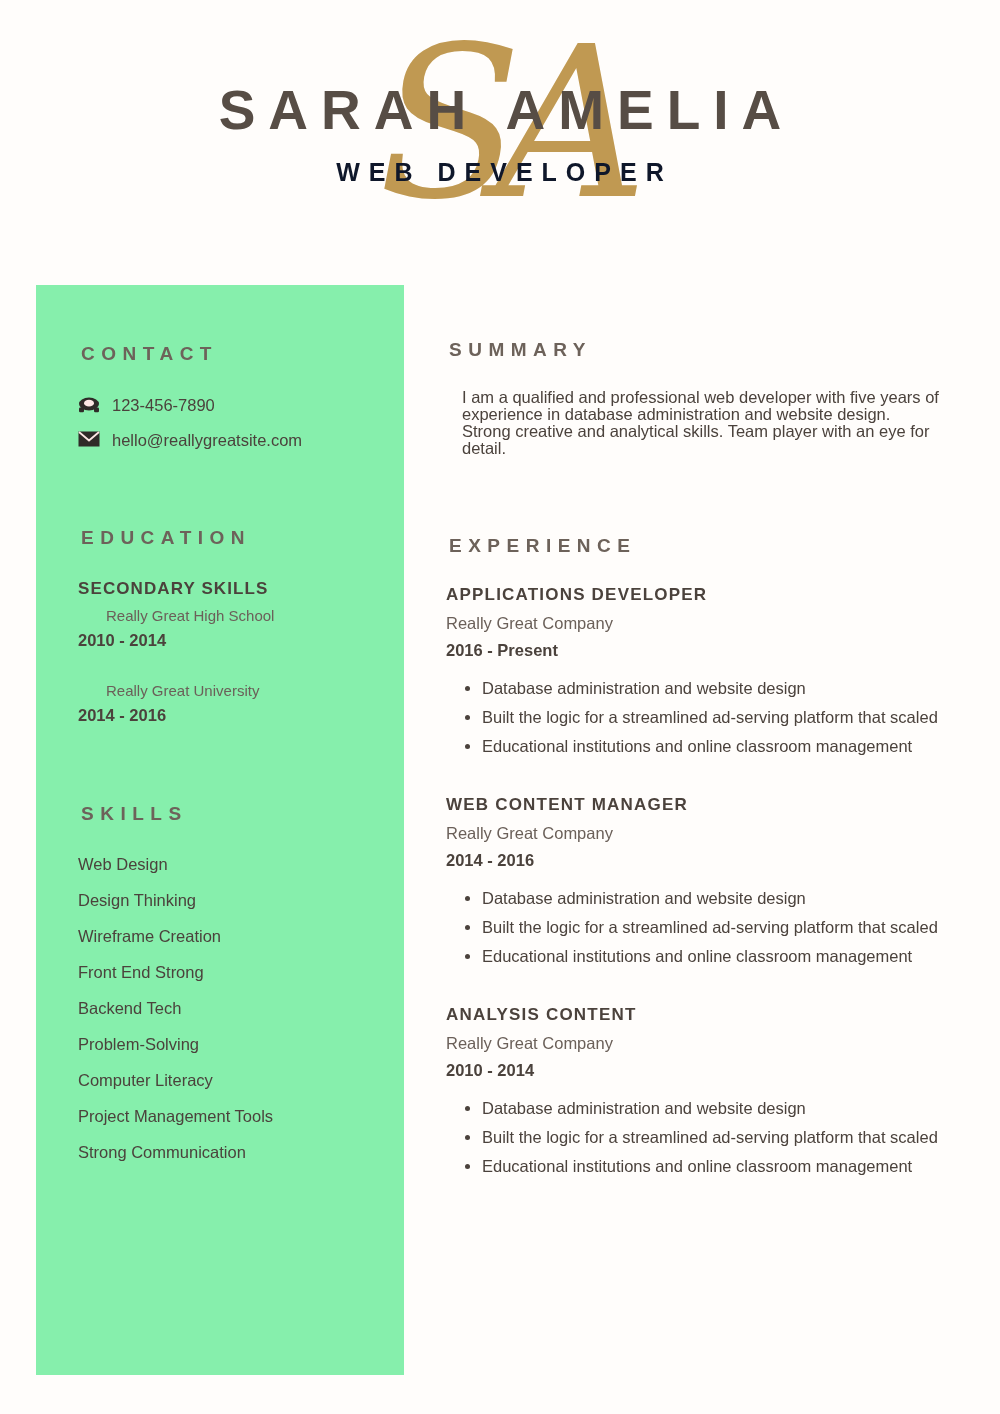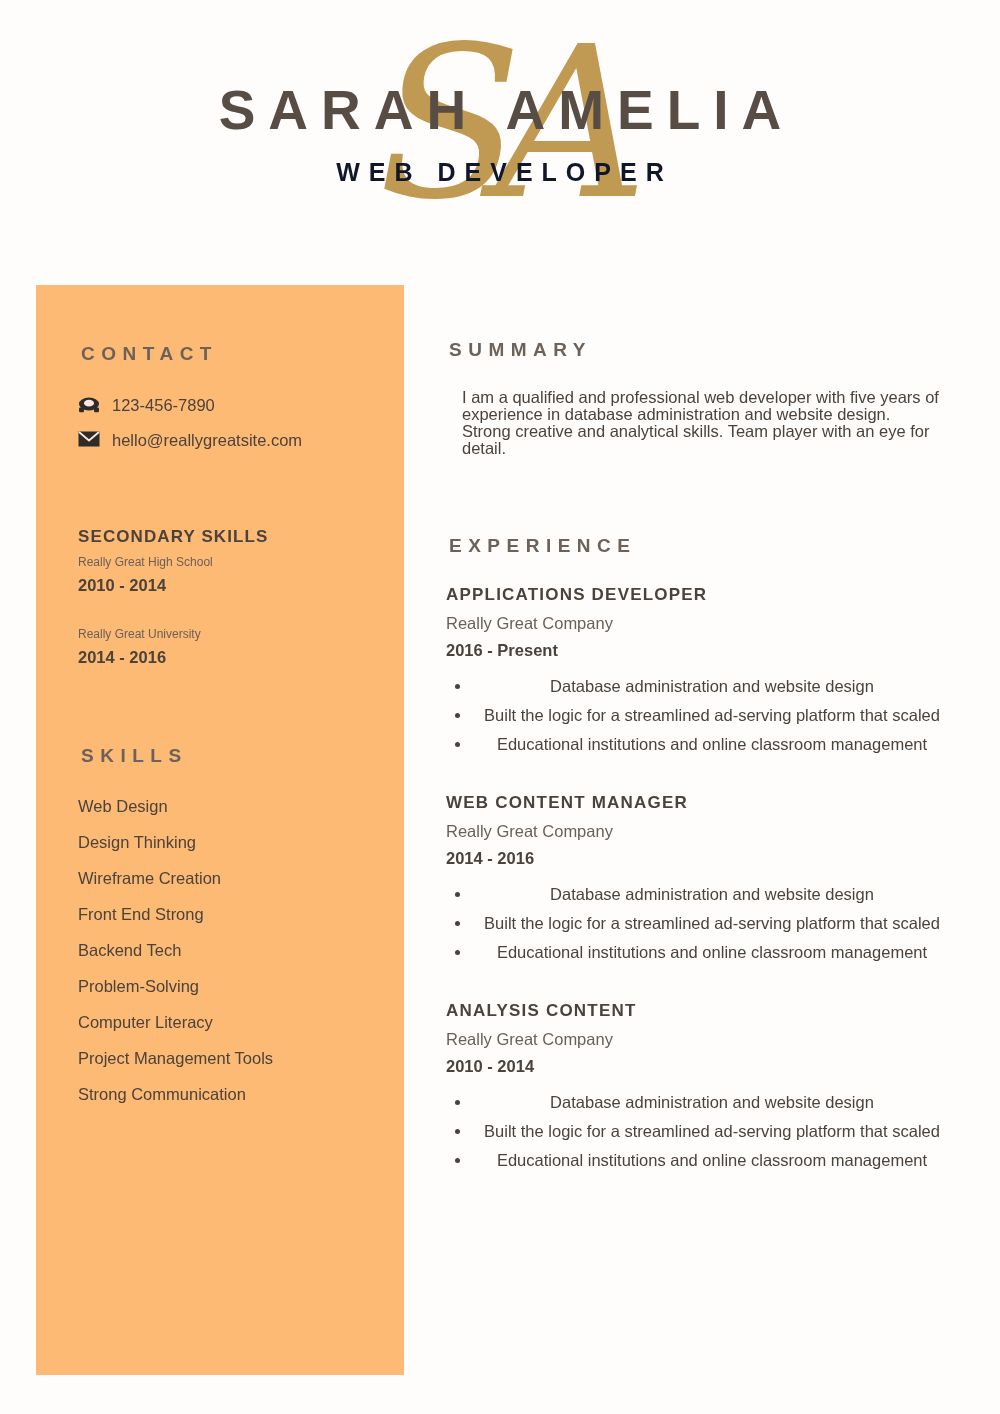--- a/index.html
+++ b/index.html
@@ -65,21 +65,21 @@
   
   .body-wrap {
     position: relative;
   }
   .sidebar {
     position: absolute;
     left: 36px;
     top: 0;
     width: 368px;
     height: 1090px;
-    background: #fdba74;
+    background: #86efac;
     box-sizing: border-box;
     padding: 58px 42px 0 42px;
   }
   .main {
     position: absolute;
     left: 446px;
     top: 0;
     width: 510px;
     padding-top: 54px;
   }
@@ -116,23 +116,24 @@
   
   .edu-block { margin-bottom: 32px; }
   .edu-title {
     font-size: 17px;
     font-weight: bold;
     letter-spacing: 1.1px;
     color: #4b423c;
     margin-bottom: 8px;
   }
   .edu-school {
-    font-size: 12px;
+    font-size: 15px;
     color: #6b6059;
     margin-bottom: 7px;
+    margin-left: 28px;
   }
   .edu-dates {
     font-size: 16.5px;
     font-weight: bold;
     color: #4b423c;
   }
 
   
   .skill-item {
     font-size: 16.5px;
@@ -162,23 +163,22 @@
     color: #6b6059;
     margin-bottom: 8px;
   }
   .exp-dates {
     font-size: 16.5px;
     font-weight: bold;
     color: #4b423c;
     margin-bottom: 12px;
   }
   .exp-bullets {
-    margin: 4px;
+    margin: 14px;
     padding-left: 22px;
-    text-align: center;
   }
   .exp-bullets li {
     font-size: 16.5px;
     color: #4b423c;
     line-height: 29px;
   }
 
   .spacer-40 { height: 46px; }
   .spacer-60 { height: 62px; }
 </style>
@@ -215,20 +215,21 @@
           <rect x="0.5" y="0.5" width="21" height="15" fill="#2f2b28"></rect>
           <path d="M1 1 L11 9.5 L21 1" fill="none" stroke="#fde7e4" stroke-width="1.8"></path>
         </svg>
       </span>
       <span class="contact-text">hello@reallygreatsite.com</span>
     </div>
 
 
     <div class="spacer-60"></div>
 
+    <div class="section-title">EDUCATION</div>
 
     <div class="edu-block">
       <div class="edu-title">SECONDARY SKILLS</div>
       <div class="edu-school">Really Great High School</div>
       <div class="edu-dates">2010 - 2014</div>
     </div>
 
     <div class="edu-block">
       <div class="edu-school">Really Great University</div>
       <div class="edu-dates">2014 - 2016</div>

